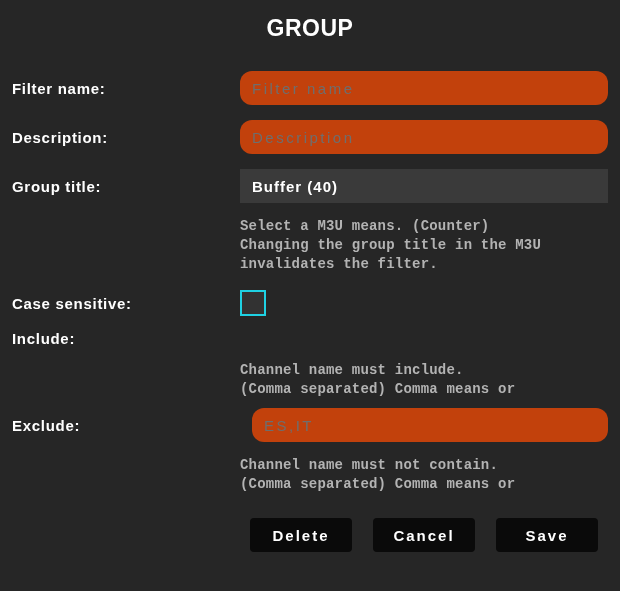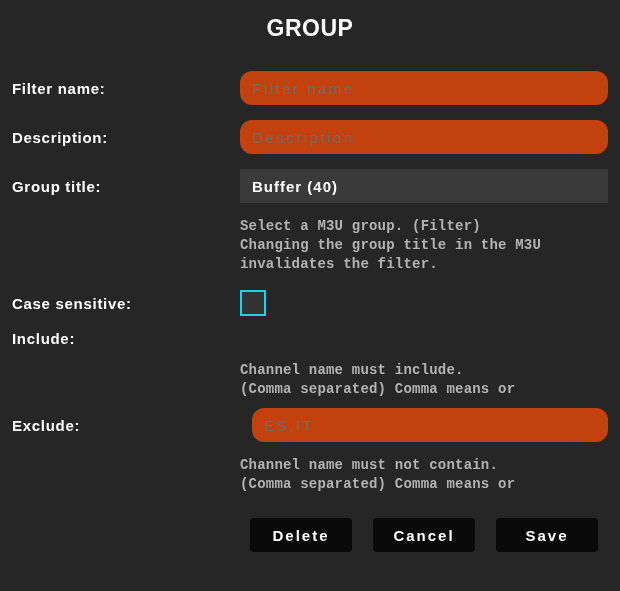--- a/index.html
+++ b/index.html
@@ -140,21 +140,21 @@
   <div class="row row-group-title">
     <div class="label">Group title:</div>
     <div class="field">
       <div class="select-box">
         <span>Buffer (40)</span>
       </div>
     </div>
   </div>
 
   <div class="help">
-    <div>Select a M3U group. (Filter)</div>
+    <div>Select a M3U means. (Counter)</div>
     <div>Changing the group title in the M3U</div>
     <div>invalidates the filter.</div>
   </div>
 
   <div class="row row-case-sensitive">
     <div class="label">Case sensitive:</div>
     <div class="field">
       <div class="checkbox"></div>
     </div>
   </div>

